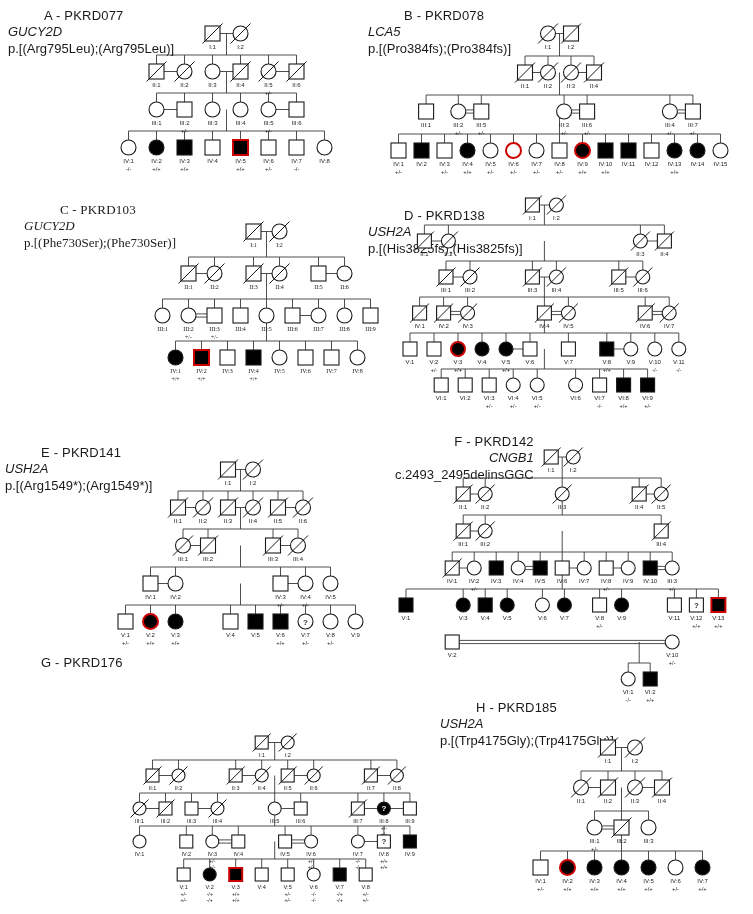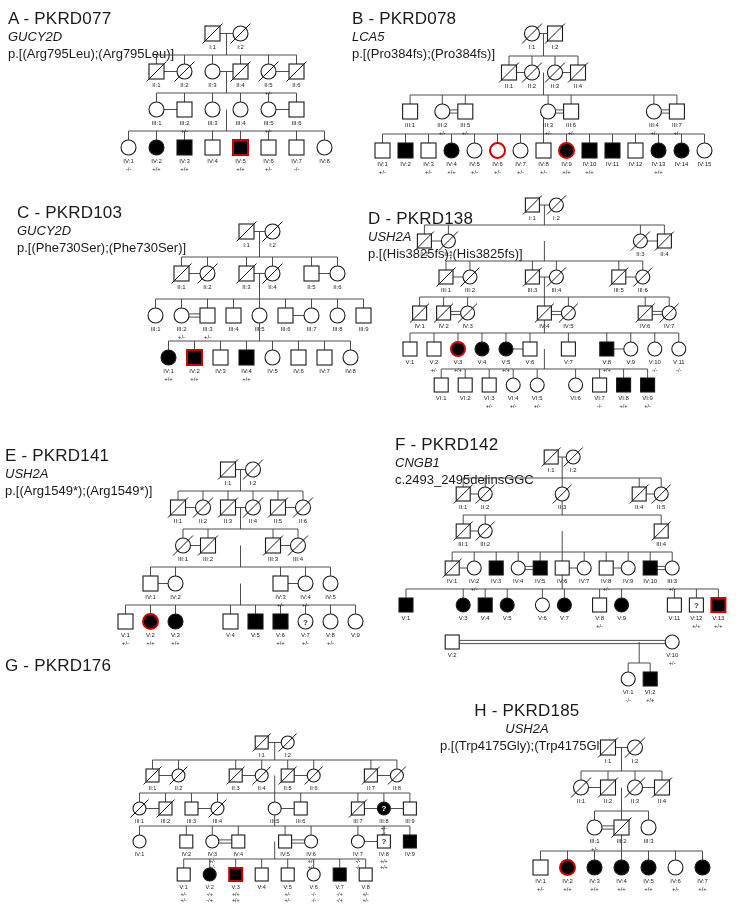--- a/index.html
+++ b/index.html
@@ -1,32 +1,32 @@
 <!DOCTYPE html>
 <html><head>
 <meta charset="utf-8">
 <style>
   html,body{margin:0;padding:0;background:#ffffff;}
   #stage{position:relative;width:753px;height:914px;background:#fff;overflow:hidden;
          font-family:"Liberation Sans", sans-serif;color:#1a1a1a;}
   .panel{position:absolute;}
   .hdr{line-height:1.25;}
-  .hdr .ttl{font-size:17px;letter-spacing:.2px;}
+  .hdr .ttl{font-size:13px;letter-spacing:.2px;margin-left:36px;}
   .hdr .ln{font-size:13px;}
   .hdr .it{font-style:italic;}
   svg{position:absolute;overflow:visible;}
   
   .p-A{left:8px;top:6px;}   .p-A .hdr{margin-top:2px;}
-  .p-B{left:352px;top:6px;} .p-B .hdr{margin-top:2px;}
-  .p-C{left:17px;top:196px;} .p-C .hdr{margin-top:6px;}
+  .p-B{left:368px;top:6px;} .p-B .hdr{margin-top:2px;}
+  .p-C{left:24px;top:196px;font-family:Liberation Serif, serif;} .p-C .hdr{margin-top:6px;}
   .p-D{left:368px;top:194px;} .p-D .hdr{margin-top:14px;}
   .p-E{left:5px;top:440px;} .p-E .hdr{margin-top:5px;}
-  .p-F{left:368px;top:430px;} .p-F .hdr{margin-top:4px;margin-left:27px;}
+  .p-F{left:368px;top:430px;} .p-F .hdr{margin-top:4px;margin-left:27px;text-align:right;}
   .p-G{left:5px;top:646px;} .p-G .hdr{margin-top:9px;}
-  .p-H{left:425px;top:692px;text-align:center;} .p-H .hdr{margin-top:8px;margin-left:15px;}
+  .p-H{left:425px;top:692px;} .p-H .hdr{margin-top:8px;margin-left:15px;}
 </style>
 </head>
 <body>
 
 <div id="stage">
     <div class="panel p-A">
       <div class="hdr">
         <div class="ttl">A - PKRD077</div>
         <div class="ln"><span class="it">GUCY2D</span></div>
         <div class="ln"><span>p.[(Arg795Leu);(Arg795Leu)]</span></div>

